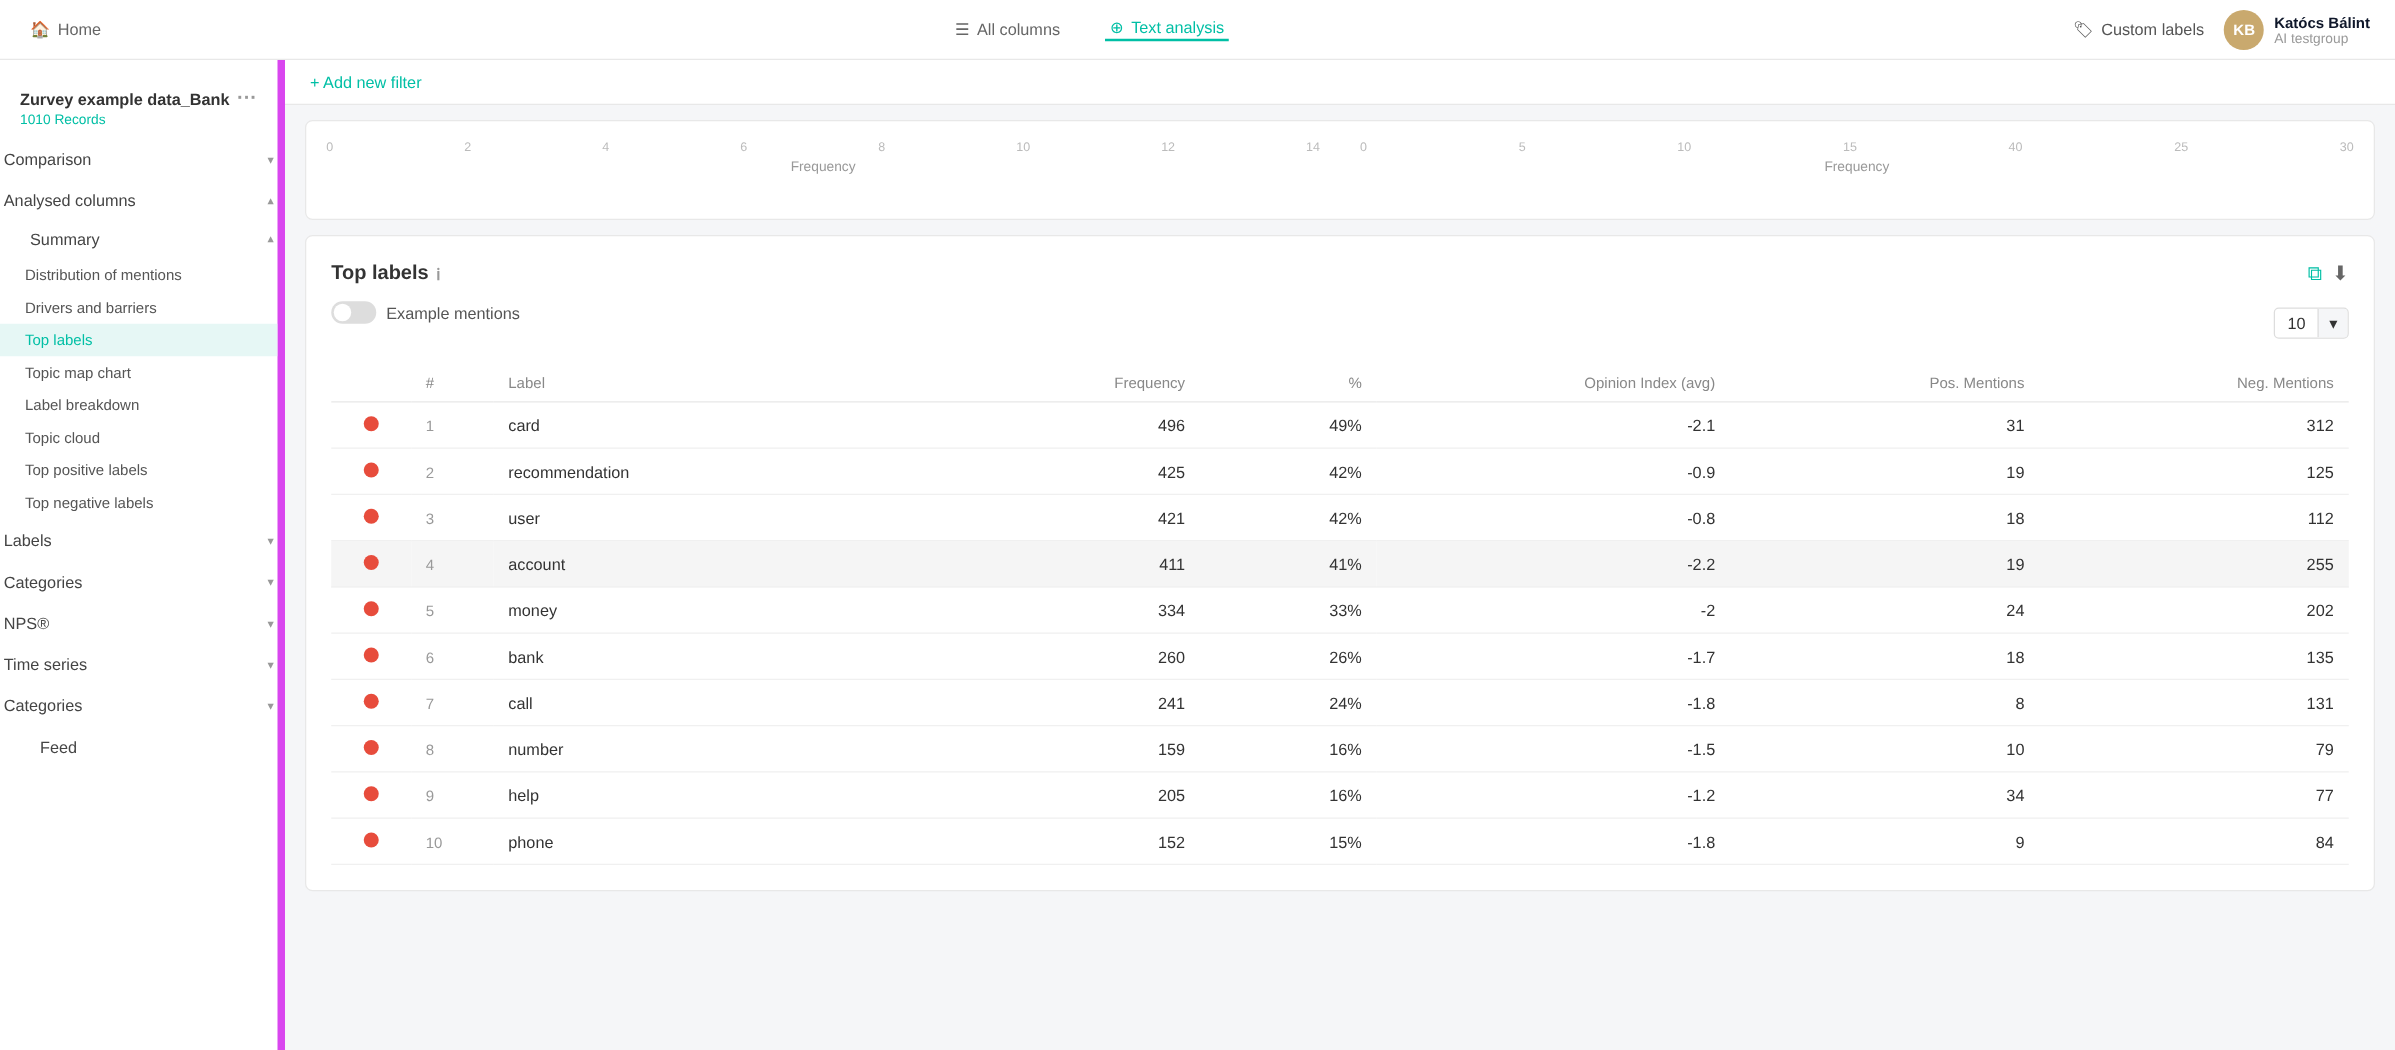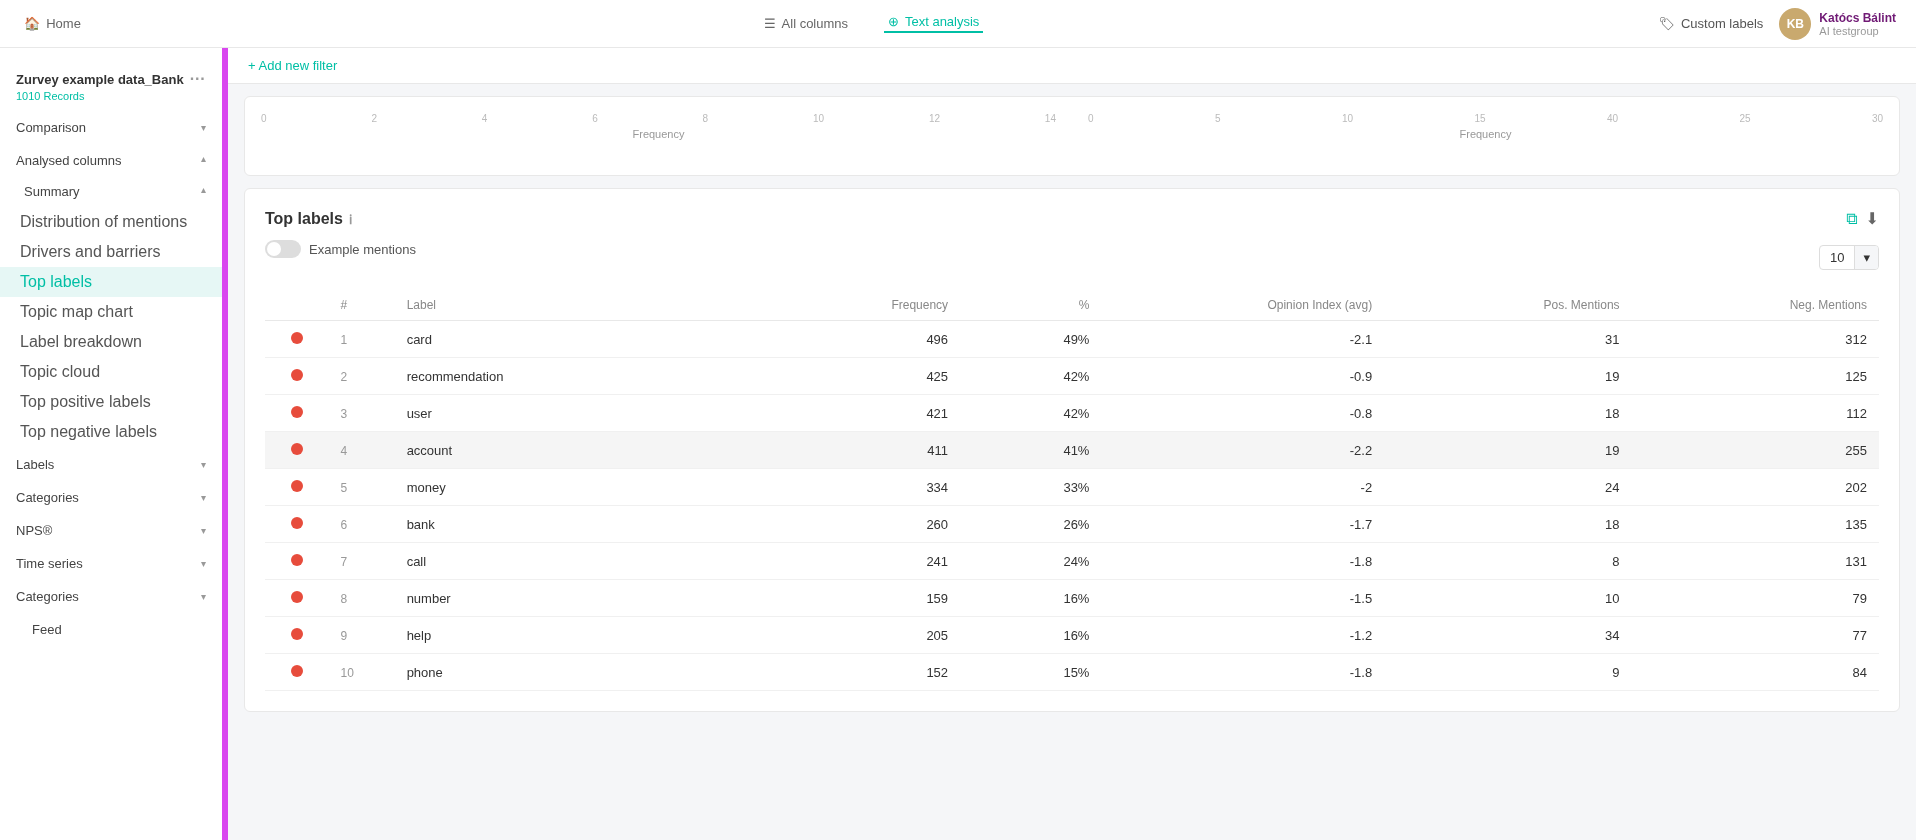--- a/index.html
+++ b/index.html
@@ -12,47 +12,47 @@
       border-bottom: 1px solid #e8e8e8; position: fixed; top: 0; left: 0; right: 0; z-index: 100;
     }
     .topnav-left { display: flex; align-items: center; gap: 8px; }
     .topnav-center { display: flex; align-items: center; gap: 32px; }
     .topnav-right { display: flex; align-items: center; gap: 16px; }
     .nav-item { display: flex; align-items: center; gap: 6px; color: #666; cursor: pointer; padding: 0 4px; font-size: 13px; }
     .nav-item.active { color: #00bfa5; border-bottom: 2px solid #00bfa5; padding-bottom: 2px; }
     .custom-labels-btn { display: flex; align-items: center; gap: 6px; color: #555; cursor: pointer; font-size: 13px; }
     .user-info { display: flex; align-items: center; gap: 8px; }
     .avatar { width: 32px; height: 32px; border-radius: 50%; background: #c9a96e; display: flex; align-items: center; justify-content: center; color: #fff; font-size: 12px; font-weight: 600; }
-    .user-name { font-size: 12px; font-weight: 600; color: #701a75; }
+    .user-name { font-size: 12px; font-weight: 600; color: #0f172a; }
     .user-group { font-size: 11px; color: #999; }
 
     
     .layout { display: flex; margin-top: 48px; height: calc(840px - 48px); }
 
     
     .sidebar {
       width: 228px; min-width: 228px; background: #fff; border-right: 6px solid #d946ef;
       overflow-y: auto; padding: 12px 0;
     }
     .sidebar-project { padding: 10px 16px 10px; }
     .sidebar-project-name { font-size: 13px; font-weight: 600; color: #333; display: flex; align-items: center; gap: 6px; }
     .sidebar-project-records { font-size: 11px; color: #00bfa5; margin-top: 2px; }
     .dots-menu { color: #999; font-size: 16px; cursor: pointer; }
 
     .sidebar-section { margin-bottom: 2px; }
     .sidebar-section-header {
       display: flex; align-items: center; justify-content: space-between;
-      padding: 8px 16px; cursor: pointer; font-size: 13px; font-weight: 500; color: #444;
+      padding: 8px 3px; cursor: pointer; font-size: 13px; font-weight: 500; color: #444;
     }
     .chevron { font-size: 10px; color: #999; }
     .chevron.up { transform: rotate(180deg); display: inline-block; }
 
     .sidebar-sub { padding: 0; }
     .sidebar-sub-item {
-      padding: 6px 16px 6px 20px; cursor: pointer; font-size: 16px; color: #555;
+      padding: 6px 16px 6px 20px; cursor: pointer; font-size: 12px; color: #555;
       display: flex; align-items: center; gap: 6px;
     }
     .sidebar-sub-item.active { background: #e6f7f5; color: #00bfa5; font-weight: 500; }
 
     .sidebar-nav-item {
       padding: 8px 32px; cursor: pointer; font-size: 13px; font-weight: 500; color: #444;
       display: flex; align-items: center; justify-content: space-between;
     }
 
     

